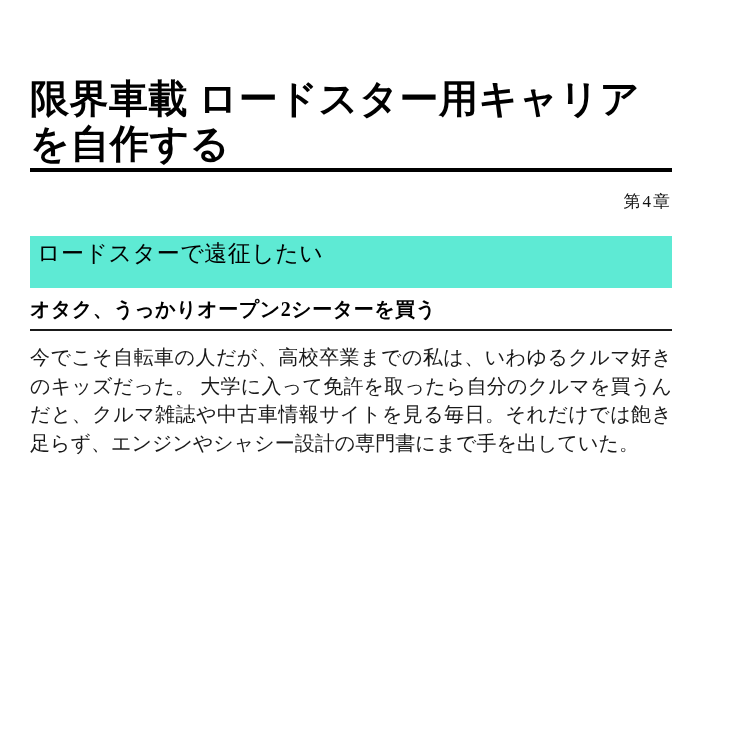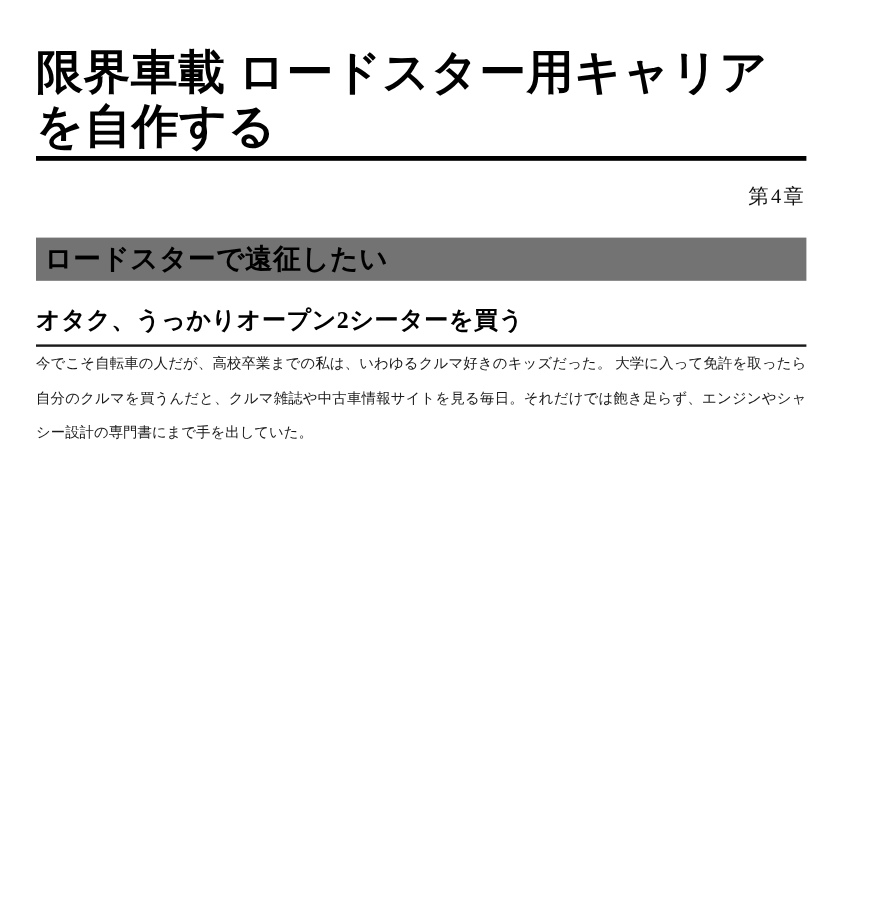--- a/index.html
+++ b/index.html
@@ -6,21 +6,21 @@
     margin: 0;
     padding: 0;
     background: #ffffff;
   }
   .page {
     position: relative;
     width: 734px;
     height: 751px;
     background: #ffffff;
     box-sizing: border-box;
-    padding: 38px 62px 0 30px;
+    padding: 76px 62px 0 30px;
     overflow: hidden;
     font-family: "Liberation Serif", "DejaVu Serif", serif;
     color: #1a1a1a;
   }
   .doc-title {
     margin: 0;
     font-size: 39px;
     line-height: 45px;
     font-weight: bold;
     color: #000000;
@@ -34,44 +34,45 @@
   .chapter {
     margin-top: 18px;
     font-size: 17px;
     line-height: 24px;
     text-align: right;
     letter-spacing: 2px;
     color: #111111;
   }
   .section-banner {
     margin-top: 22px;
-    height: 36px;
+    height: 52px;
     line-height: 36px;
-    background: #737373;
+    background: #5eead4;
     padding-left: 7px;
     font-size: 23px;
-    font-weight: bold;
+    font-weight: normal;
     color: #000000;
     letter-spacing: 0.5px;
   }
   .subsection-heading {
-    margin: 20px 0 0 0;
+    margin: 8px 0 0 0;
     font-size: 20px;
     line-height: 26px;
     font-weight: bold;
     color: #000000;
     letter-spacing: 0.5px;
   }
   .subsection-rule {
     height: 2px;
     background: #1a1a1a;
     margin-top: 7px;
   }
   .body-text {
-    font-size: 12px;
+    margin-top: 12px;
+    font-size: 20px;
     line-height: 28.5px;
     text-align: justify;
   }
   .body-text p {
     margin: 0 0 9.5px 0;
   }
 </style>
 </head>
 <body>
 

